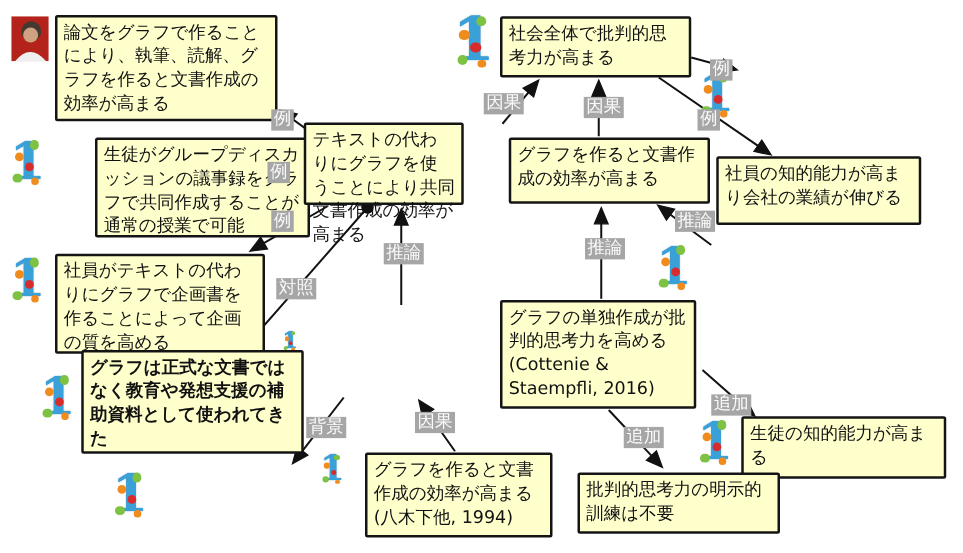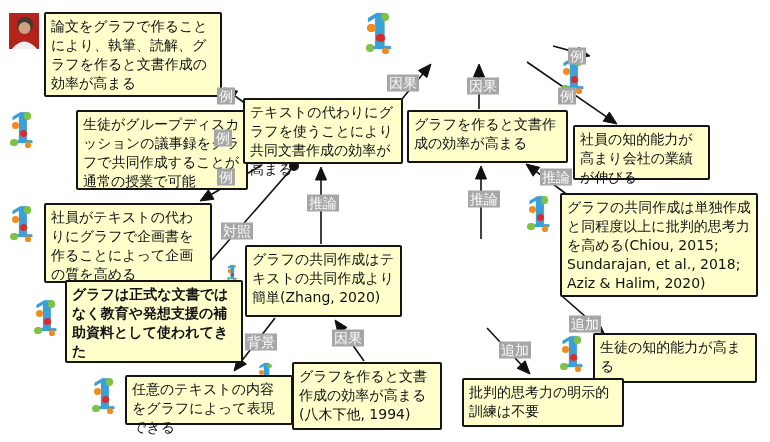--- a/index.html
+++ b/index.html
@@ -150,27 +150,26 @@
       <i style="width:3.2px;height:3.2px;left:55%;top:6%;background:#7dc243;"></i>
       <i style="width:3.2px;height:3.2px;left:22%;top:30%;background:#f08c1e;"></i>
       <i style="width:3.2px;height:3.2px;left:44%;top:50%;background:#d92b2b;"></i>
       <i style="width:3.2px;height:3.2px;left:18%;top:72%;background:#7dc243;"></i>
       <i style="width:2.5600000000000005px;height:2.5600000000000005px;left:58%;top:80%;background:#f08c1e;"></i>
     </div>
     <div class="node" style="left: 44px; top: 12px; width: 178px; height: 85px;">論文をグラフで作ることにより、執筆、読解、グラフを作ると文書作成の効率が高まる</div>
     <div class="node" style="left: 44px; top: 110px; width: 172px; height: 80px; margin-left: 32px;">生徒がグループディスカッションの議事録をグラフで共同作成することが通常の授業で可能</div>
     <div class="node" style="left: 44px; top: 203px; width: 168px; height: 80px;">社員がテキストの代わりにグラフで企画書を作ることによって企画の質を高める</div>
     <div class="node" style="left: 65px; top: 280px; width: 178px; height: 83px; font-weight: bold;">グラフは正式な文書ではなく教育や発想支援の補助資料として使われてきた</div>
-    <div class="node" style="left: 125px; top: 375px; width: 168px; height: 50px;">任意のテキストの内容をグラフによって表現できる</div>
-    <div class="node" style="left: 243px; top: 98px; width: 160px; height: 66px;">テキストの代わりにグラフを使うことにより共同文書作成の効率が高まる</div>
-    <div class="node" style="left: 245px; top: 245px; width: 157px; height: 72px;">グラフの共同作成はテキストの共同作成より簡単(Zhang, 2020)</div>
+    <div class="node" style="left: 243px; top: 98px; width: 128px; height: 66px;">テキストの代わりにグラフを使うことにより共同文書作成の効率が高まる</div>
     <div class="node" style="left: 292px; top: 362px; width: 150px; height: 68px;">グラフを作ると文書作成の効率が高まる(八木下他, 1994)</div>
+    <div class="node" style="left: 400px; top: 13px; width: 153px; height: 49px;">社会全体で批判的思考力が高まる</div>
     <div class="node" style="left: 407px; top: 110px; width: 161px; height: 53px;">グラフを作ると文書作成の効率が高まる</div>
-    <div class="node" style="left: 573px; top: 125px; width: 137px; height: 55px;">社員の知的能力が高まり会社の業績が伸びる</div>
-    <div class="node" style="left: 560px; top: 193px; width: 198px; height: 104px;">グラフの共同作成は単独作成と同程度以上に批判的思考力を高める(Chiou, 2015; Sundarajan, et al., 2018; Aziz &amp; Halim, 2020)</div>
+    <div class="node" style="left: 400px; top: 240px; width: 157px; height: 87px;">グラフの単独作成が批判的思考力を高める(Cottenie &amp; Staempfli, 2016)</div>
+    <div class="node" style="left: 573px; top: 125px; width: 164px; height: 55px;">社員の知的能力が高まり会社の業績が伸びる</div>
     <div class="node" style="left: 593px; top: 333px; width: 164px; height: 50px;">生徒の知的能力が高まる</div>
     <div class="node" style="left: 462px; top: 378px; width: 162px; height: 49px;">批判的思考力の明示的訓練は不要</div>
     <div class="edge-label" style="left: 226px; top: 96px;">例</div>
     <div class="edge-label" style="left: 223px; top: 138px;">例</div>
     <div class="edge-label" style="left: 226px; top: 177px;">例</div>
     <div class="edge-label" style="left: 577px; top: 56px;">例</div>
     <div class="edge-label" style="left: 567px; top: 96px;">例</div>
     <div class="edge-label" style="left: 403px; top: 83px;">因果</div>
     <div class="edge-label" style="left: 483px; top: 86px;">因果</div>
     <div class="edge-label" style="left: 348px; top: 338px;">因果</div>

